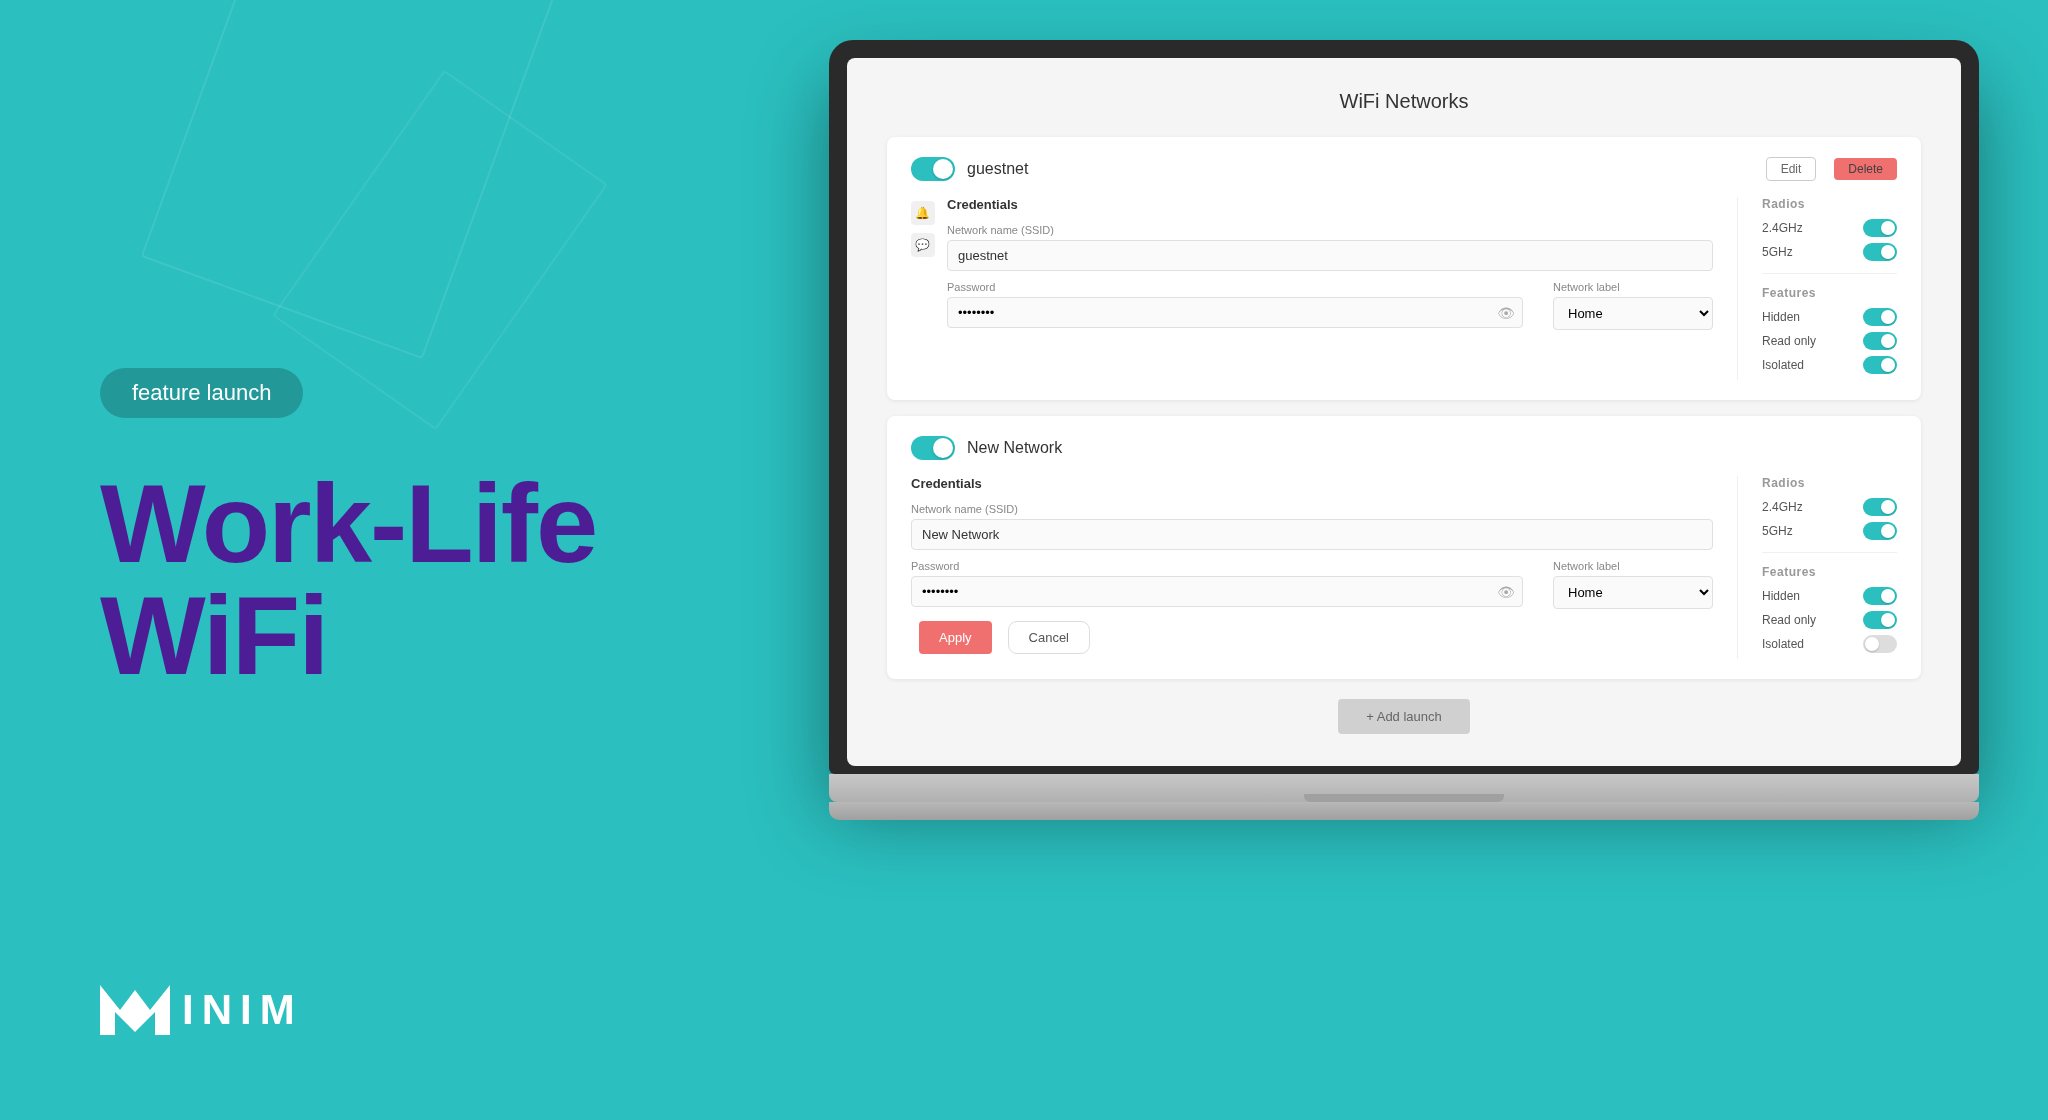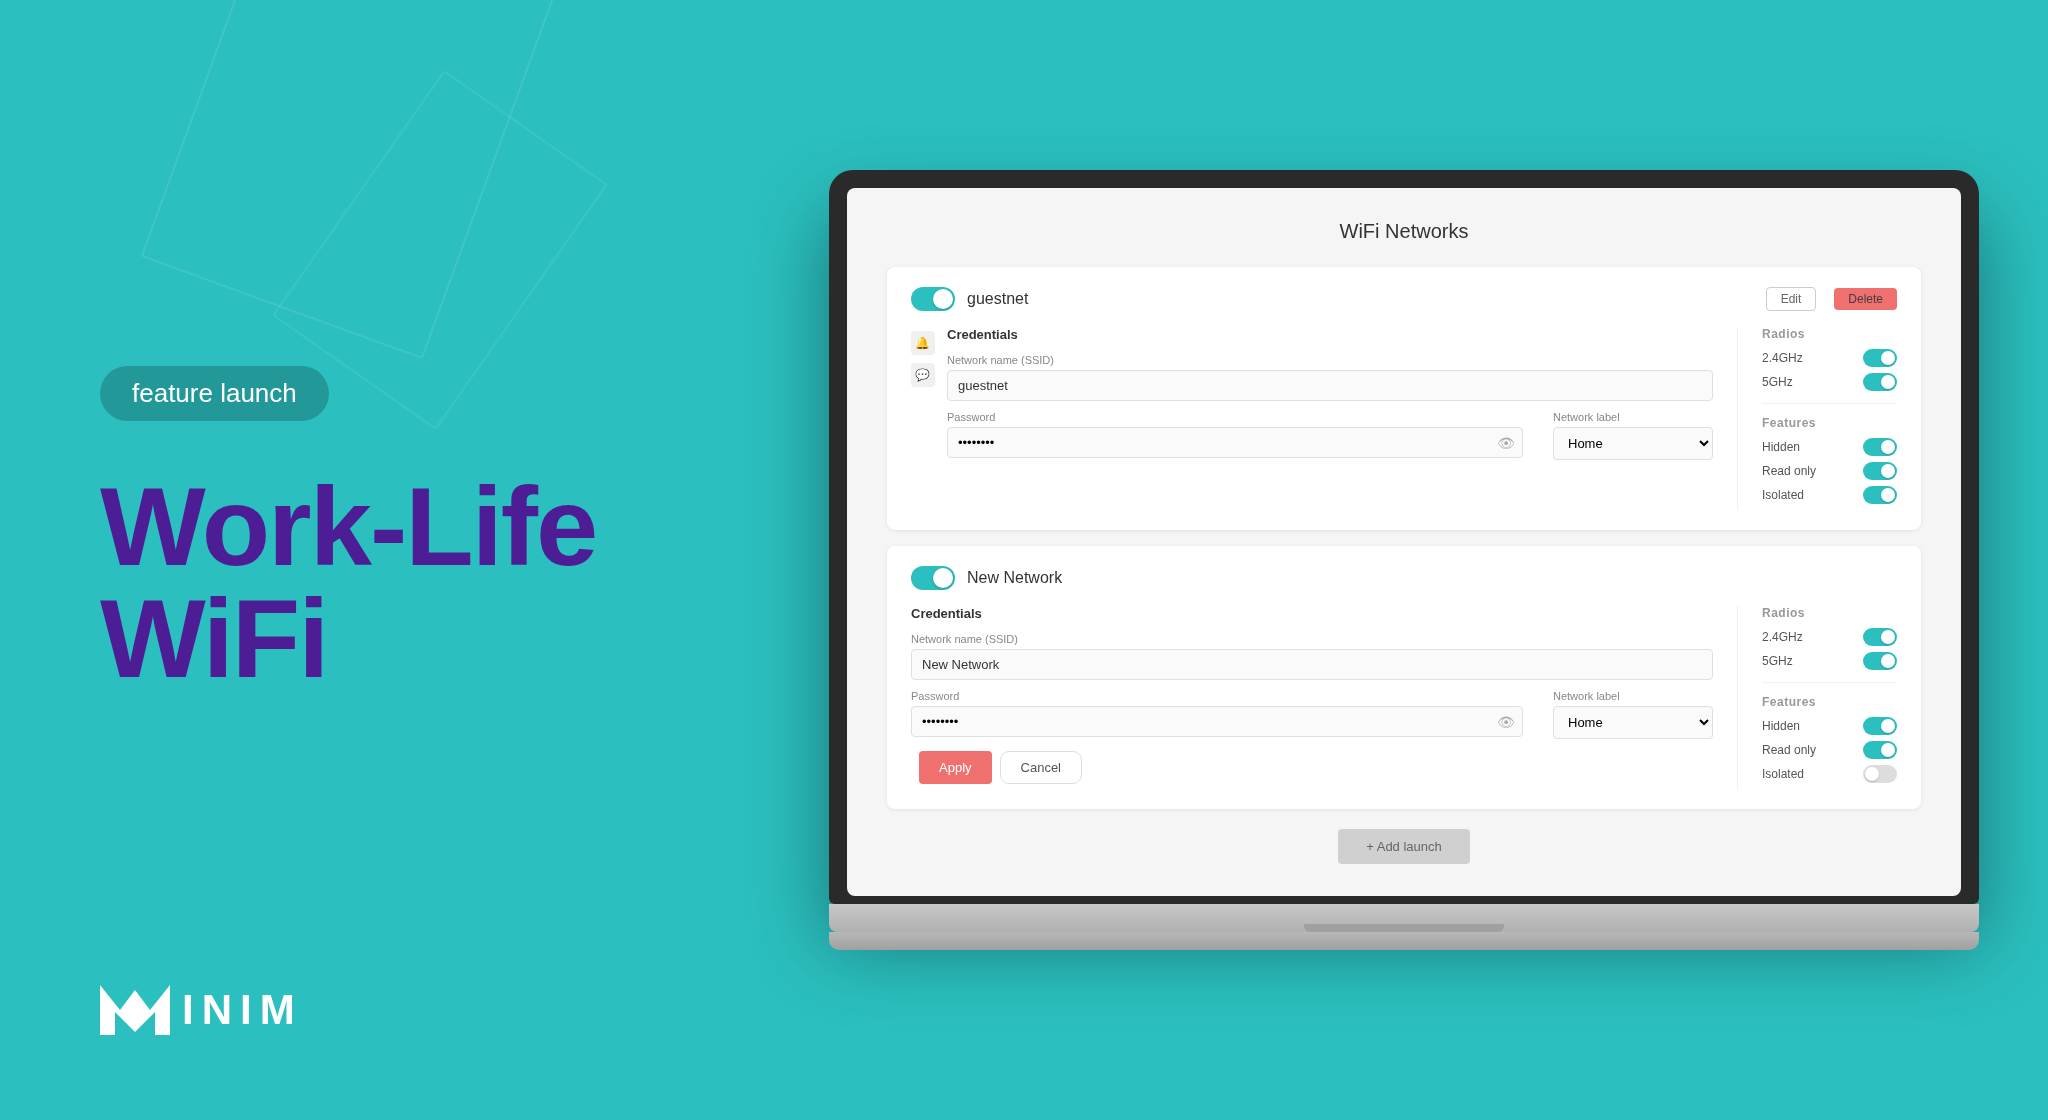--- a/index.html
+++ b/index.html
@@ -22,21 +22,21 @@
       justify-content: center;
       padding: 80px 80px 80px 100px;
       position: relative;
       z-index: 2;
     }
 
     .feature-badge {
       display: inline-block;
       background: rgba(0,0,0,0.2);
       color: white;
-      font-size: 26px;
+      font-size: 22px;
       font-weight: 400;
       padding: 12px 32px;
       border-radius: 30px;
       margin-bottom: 50px;
       width: fit-content;
     }
 
     .headline {
       font-size: 112px;
       font-weight: 700;
@@ -103,21 +103,20 @@
       height: 300px;
       border: 2px solid rgba(255,255,255,0.08);
       transform: rotate(35deg);
       border-radius: 4px;
     }
 
     
     .right-panel {
       flex: 1;
       display: flex;
-      align-items: center;
       justify-content: center;
       position: relative;
       padding: 40px 0;
     }
 
     
     .laptop {
       width: 1150px;
       position: relative;
     }
@@ -370,21 +369,21 @@
     .toggle-sm.off::after { left: 2px; }
 
     .divider {
       border: none;
       border-top: 1px solid #f0f0f0;
       margin: 12px 0;
     }
 
     .action-row {
       display: flex;
-      gap: 8px;
+      gap: 16px;
       margin-top: 12px;
       padding-left: 8px;
     }
 
     .btn-apply {
       background: #f07070;
       color: white;
       border: none;
       padding: 8px 20px;
       border-radius: 4px;

